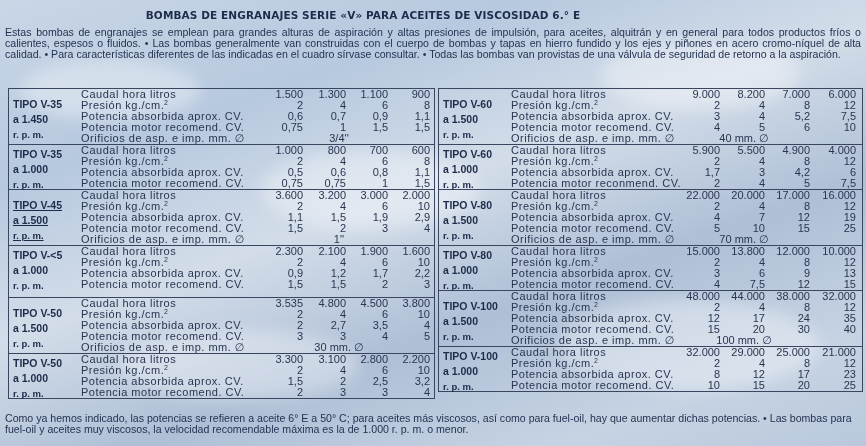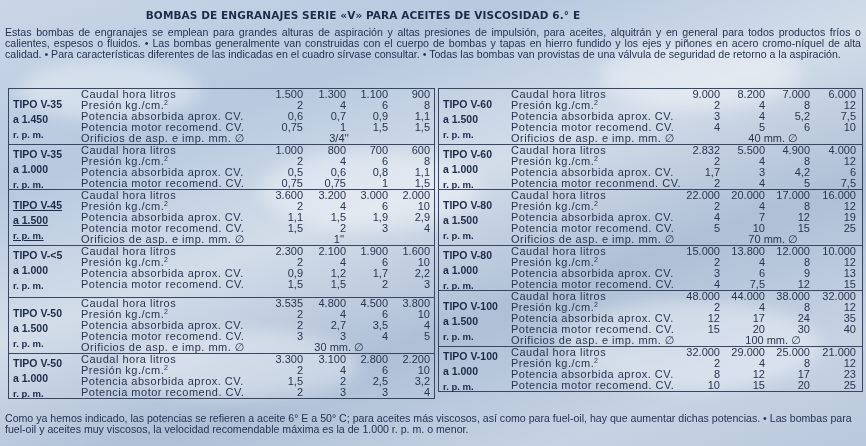--- a/index.html
+++ b/index.html
@@ -35,21 +35,21 @@
   }
   .tipo span { display: block; }
   .tipo .t3 { font-size: 9.5px; }
   .row { position: relative; height: 11px; font-size: 11px; line-height: 11px; color: #2a3550; }
   .row .lbl { position: absolute; left: 72px; white-space: nowrap; letter-spacing: 0.5px; }
   .row .v { position: absolute; text-align: right; width: 44px; }
   .left .row .v.c0 { left: 250px; } .left .row .v.c1 { left: 293px; } .left .row .v.c2 { left: 335px; } .left .row .v.c3 { left: 377px; }
   .right .row .v.c0 { left: 237px; } .right .row .v.c1 { left: 282px; } .right .row .v.c2 { left: 327px; } .right .row .v.c3 { left: 373px; }
   .row .span { position: absolute; text-align: center; width: 120px; }
   .left .row .span { left: 270px; }
-  .right .row .span { left: 274px; }
+  .right .row .span { left: 245px; }
   sup { font-size: 7px; vertical-align: 3px; line-height: 0; }
 </style>
 </head>
 <body>
 
 <div class="cloud" style="left:20px;top:60px;width:180px;height:60px;"></div>
 <div class="cloud" style="left:260px;top:150px;width:220px;height:80px;"></div>
 <div class="cloud" style="left:600px;top:40px;width:200px;height:70px;"></div>
 <div class="cloud" style="left:120px;top:330px;width:240px;height:70px;"></div>
 <div class="cloud" style="left:560px;top:300px;width:260px;height:90px;"></div>
@@ -329,21 +329,21 @@
       </div>
     </div>
     <div class="block" style="padding-bottom: 0px;">
       <div class="tipo" style="top: 2px;">
         <span>TIPO V-60</span>
         <span>a 1.000</span>
         <span class="t3">r. p. m.</span>
       </div>
       <div class="row">
         <span class="lbl">Caudal hora litros</span>
-        <span class="v c0">2.832</span>
+        <span class="v c0">5.900</span>
         <span class="v c1">5.500</span>
         <span class="v c2">4.900</span>
         <span class="v c3">4.000</span>
       </div>
       <div class="row">
         <span class="lbl">Presión kg./cm.</span>
         <sup style="position: absolute; left: 155px; top: 3px;">2</sup>
         <span class="v c0">2</span>
         <span class="v c1">4</span>
         <span class="v c2">8</span>

